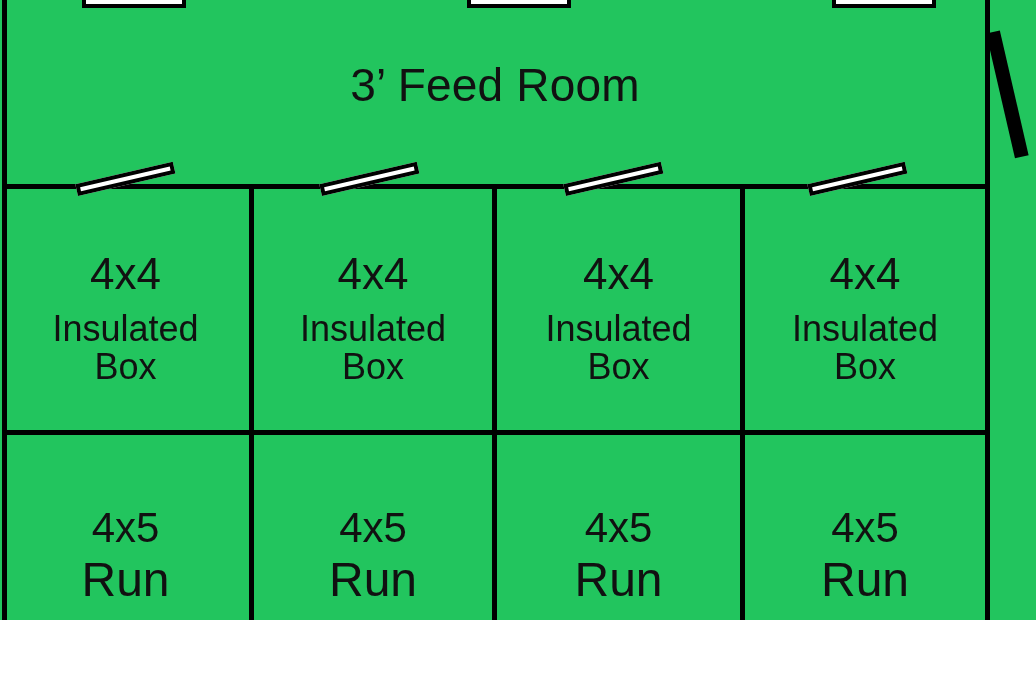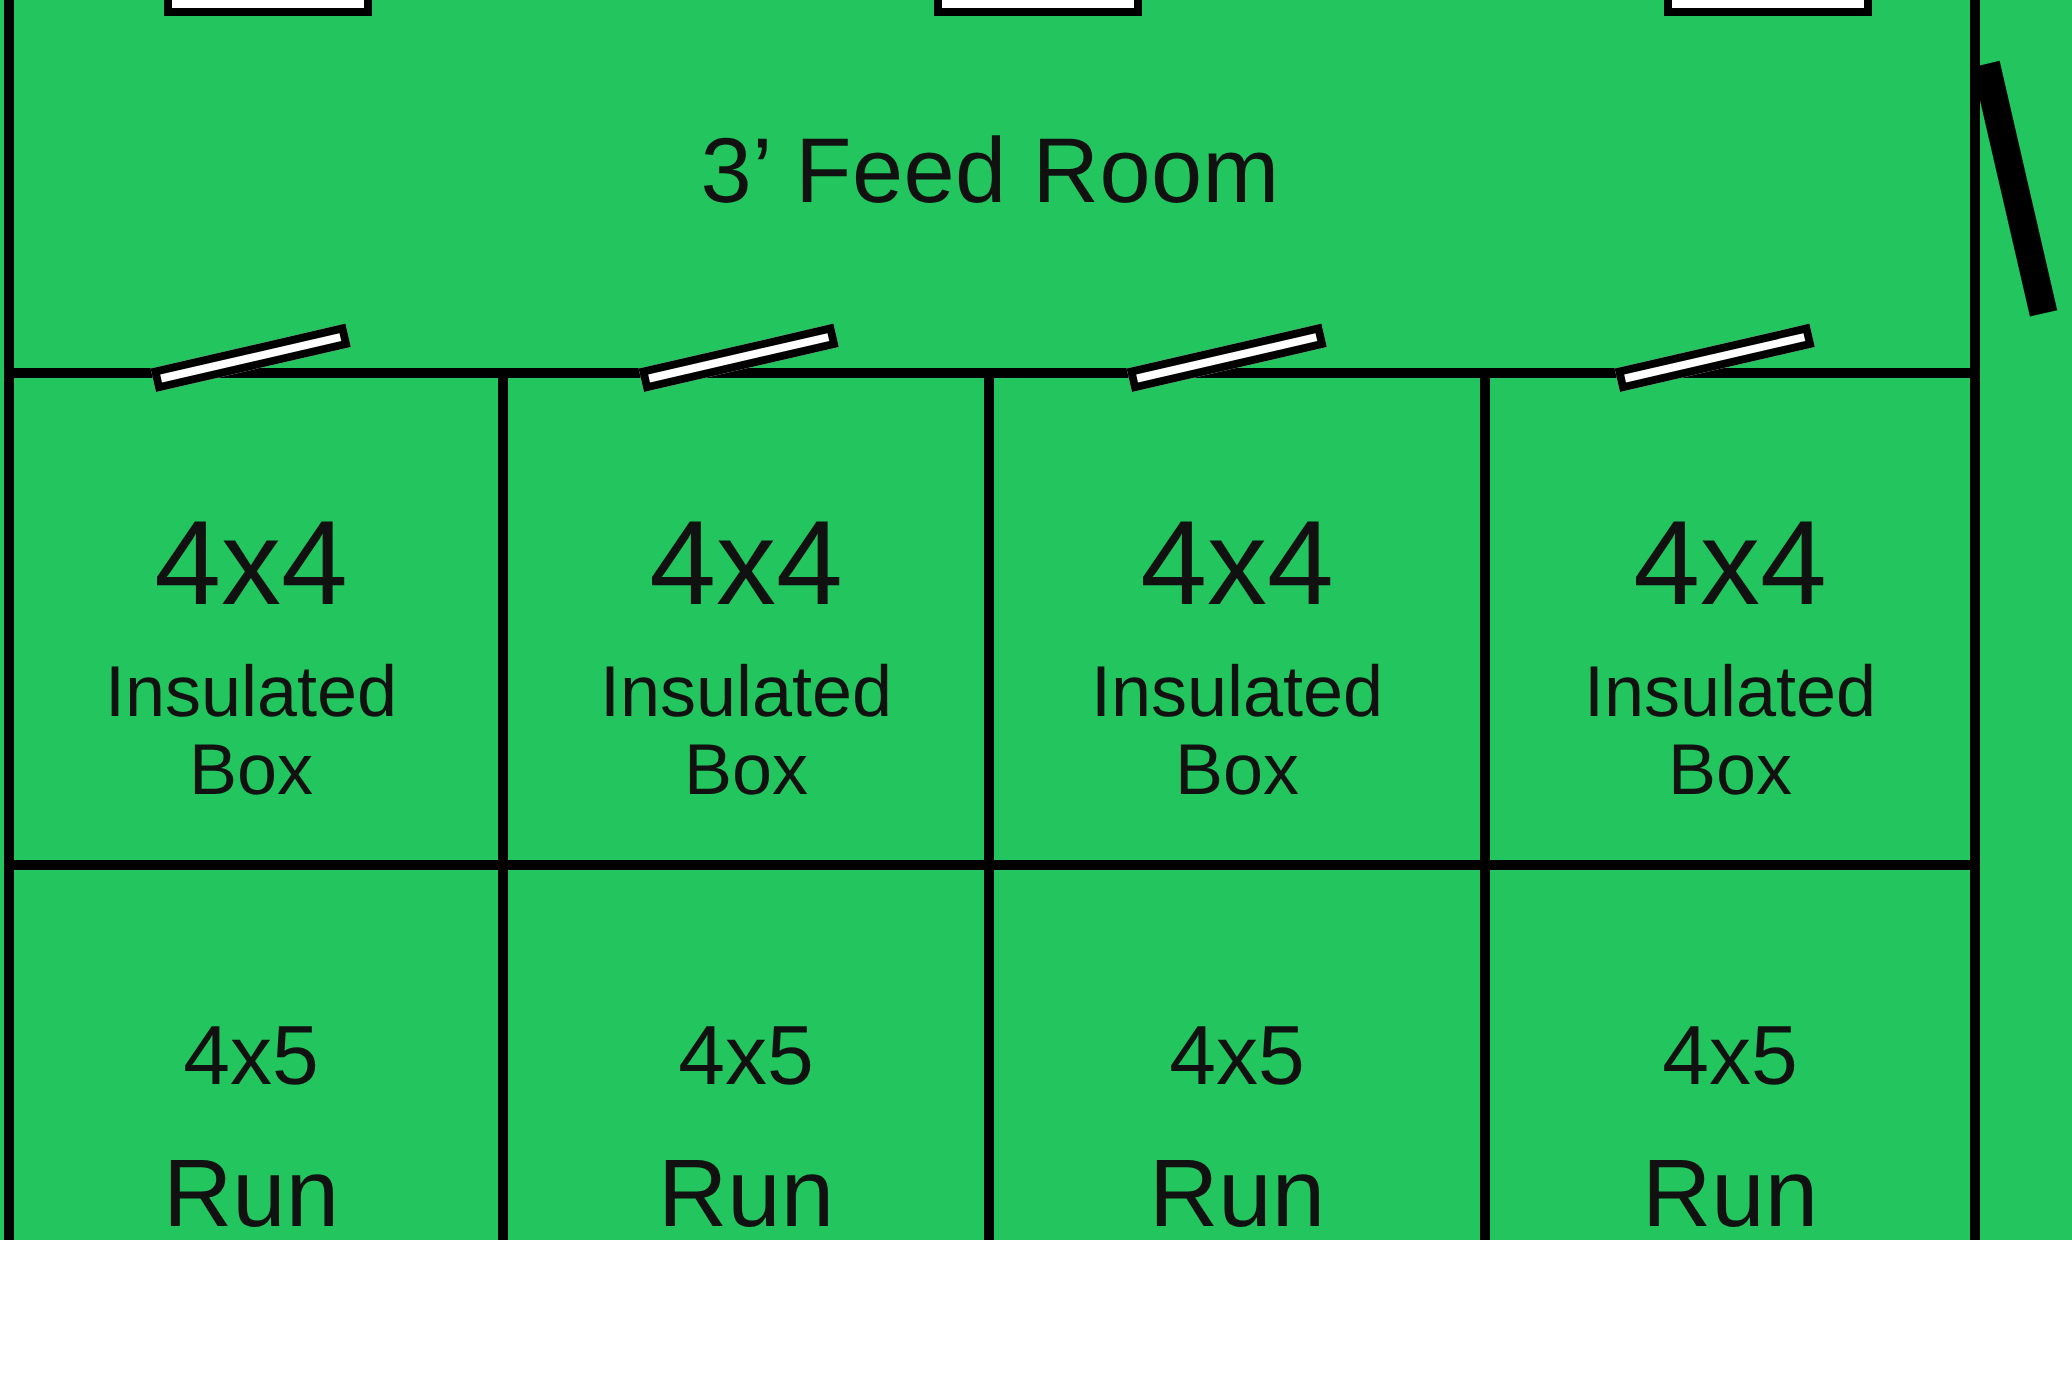--- a/index.html
+++ b/index.html
@@ -87,30 +87,30 @@
     white-space: nowrap;
   }
   .cell-label {
     position: absolute;
     text-align: center;
     color: #111111;
     line-height: 1.08;
   }
   .cell-label .dim {
     display: block;
-    font-size: 60px;
+    font-size: 44px;
     margin-bottom: 12px;
   }
   .cell-label .name {
     display: block;
     font-size: 36px;
   }
   .box-label  { top: 250px; }
   .run-label  { top: 505px; }
-  .run-label .dim { font-size: 42px; margin-bottom: 22px; }
+  .run-label .dim { font-size: 42px; margin-bottom: 4px; }
   .run-label .name { font-size: 48px; }
 </style>
 </head>
 <body>
 
 <div id="plan">
 
   <div class="feeder" style="left:82px; width:104px;"></div>
   <div class="feeder" style="left:467px; width:104px;"></div>
   <div class="feeder" style="left:832px; width:104px;"></div>

